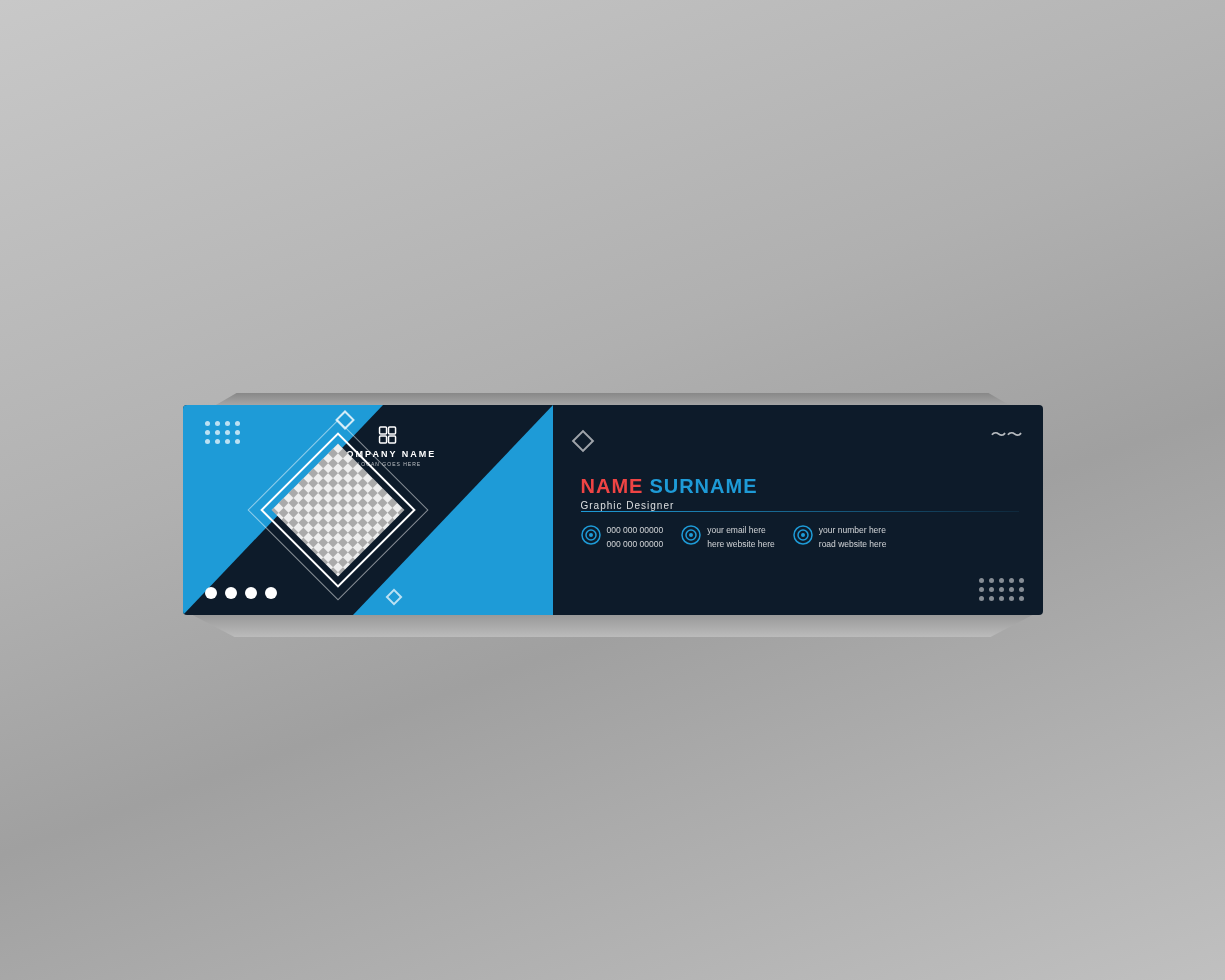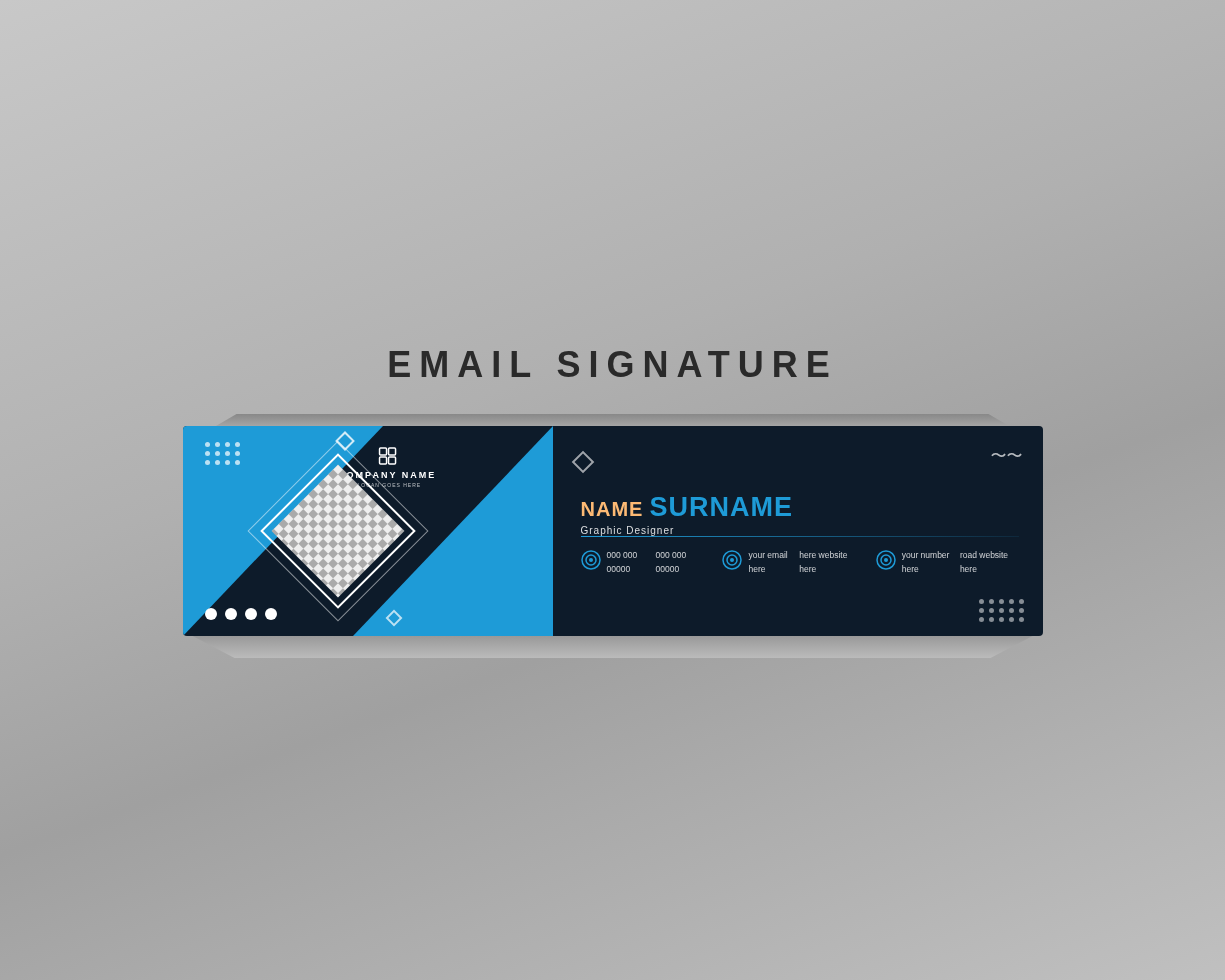--- a/index.html
+++ b/index.html
@@ -296,30 +296,30 @@
     }
 
     .name-row {
       display: flex;
       align-items: baseline;
       gap: 6px;
       margin-bottom: 2px;
     }
 
     .name-first {
-      color: #fdba74;
+      color: #ef4444;
       font-size: 20px;
       font-weight: 800;
       letter-spacing: 1px;
       text-transform: uppercase;
     }
 
     .name-last {
       color: #1e9bd7;
-      font-size: 27px;
+      font-size: 20px;
       font-weight: 800;
       letter-spacing: 1px;
       text-transform: uppercase;
     }
 
     .title-text {
       color: rgba(255,255,255,0.85);
       font-size: 10px;
       letter-spacing: 1px;
       margin-bottom: 0;
@@ -347,35 +347,34 @@
 
     .contact-icon {
       width: 20px;
       height: 20px;
       flex-shrink: 0;
       margin-top: 1px;
     }
 
     .contact-text-block {
       display: flex;
-      flex-direction: row;
+      flex-direction: column;
       justify-content: space-between;
     }
 
     .contact-text-line {
       color: rgba(255,255,255,0.8);
       font-size: 8.5px;
       line-height: 1.6;
     }
   </style>
 </head>
 <body>
 
 <div class="page-title">
-  <div class="line1">EMAIL SIGNATURE</div>
 </div>
 
 <div class="card-wrapper">
   <div class="signature-card">
 
     <div class="left-section">
 
       <div class="blue-top-left"></div>
       <div class="blue-bottom-right"></div>
 

